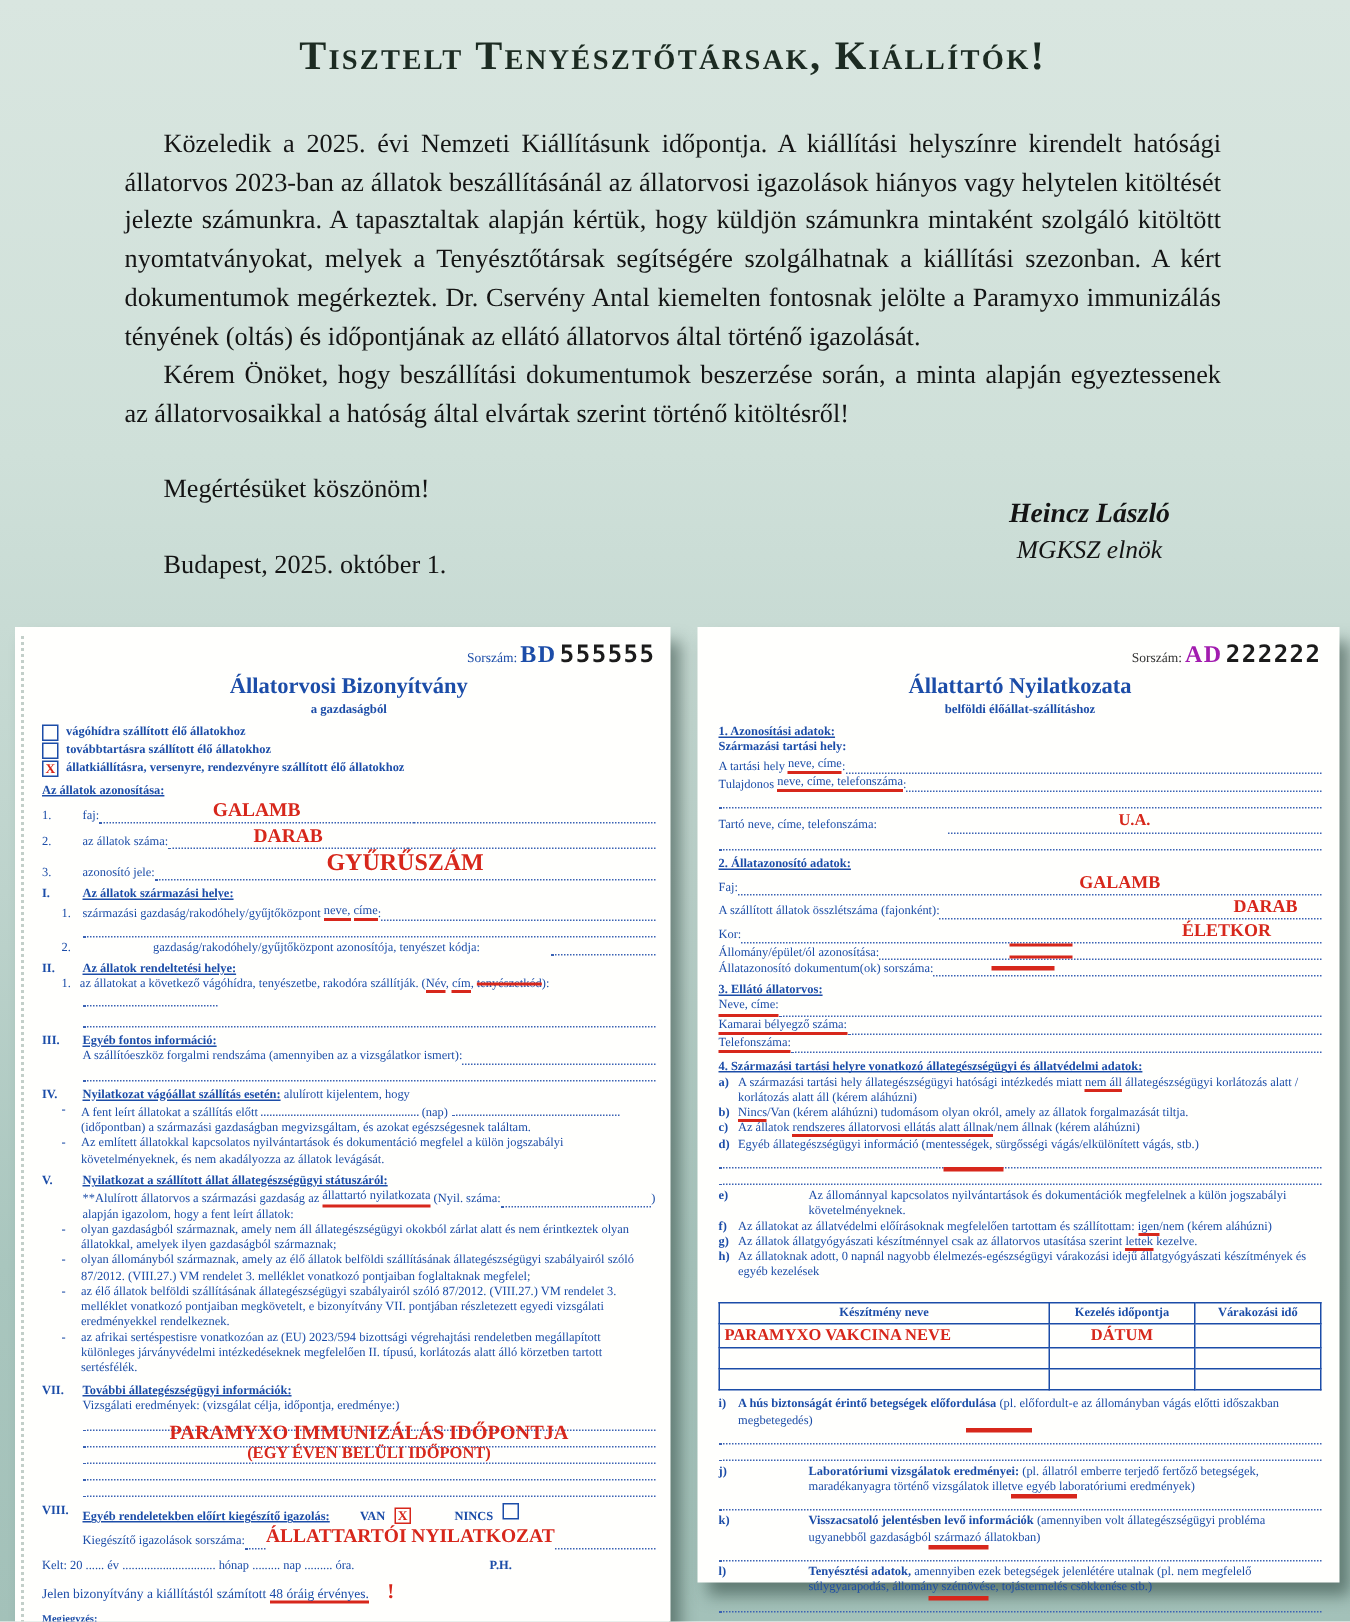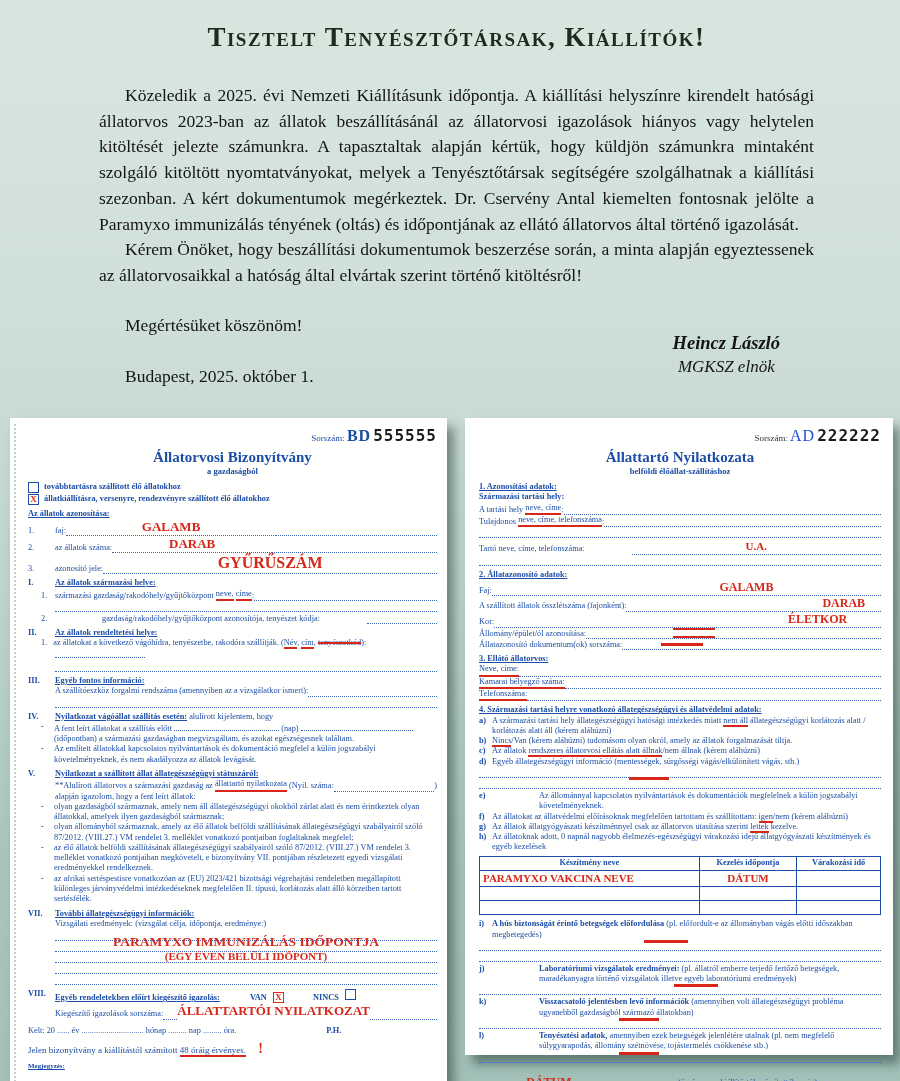--- a/index.html
+++ b/index.html
@@ -1,40 +1,40 @@
 <!DOCTYPE html>
 <html><head>
 <meta charset="utf-8">
 <style>
   html,body{margin:0;padding:0;}
   body{width:900px;height:1081px;position:relative;overflow:hidden;
        background:linear-gradient(180deg,#d9e6e0 0%,#cfe0d9 28%,#bdd3cc 55%,#a9c6be 78%,#a3c1b9 100%);
        font-family:"Liberation Serif",serif;}
   
-  .letter{position:absolute;left:99px;right:86px;top:12px;color:#141414;}
+  .letter{position:absolute;left:83px;right:86px;top:12px;color:#141414;}
   .letter h1{text-align:center;font-size:27px;font-variant:small-caps;letter-spacing:1.5px;
              font-weight:bold;color:#1c2b22;margin:10px 0 30px 0;}
   .letter p{font-size:17.5px;line-height:1.47;text-align:justify;text-indent:26px;margin:0;}
   .letter .thanks{margin-top:24px;text-align:left;}
   .letter .dateline{margin-top:26px;text-align:left;}
   .sigblock{position:absolute;top:333px;right:120px;text-align:center;color:#141414;}
   .sigblock .name{font-weight:bold;font-style:italic;font-size:18.5px;}
   .sigblock .role{font-style:italic;font-size:17px;margin-top:3px;}
   
   .form{position:absolute;background:#fffffd;box-shadow:7px 9px 10px rgba(42,66,59,.55);
         color:#1c4da8;font-size:8.3px;line-height:1.24;}
   .lf{left:10px;top:418px;width:437px;height:838px;padding:8px 10px 4px 18px;box-sizing:border-box;}
   .rf{left:465px;top:418px;width:428px;height:637px;padding:8px 12px 4px 14px;box-sizing:border-box;}
   .perf{position:absolute;left:4px;top:6px;bottom:6px;border-left:2px dotted #c3cfc9;}
   .serialrow{text-align:right;margin-bottom:2px;color:#1c4da8;}
   .serialrow .slab{font-size:9px;}
   .serialrow .spfx{font-size:16px;font-weight:bold;letter-spacing:1px;}
   .serialrow .snum{font-size:16px;font-weight:bold;color:#1b1b1b;font-family:"DejaVu Sans Mono",monospace;letter-spacing:1px;}
   .rf .serialrow .slab{color:#333;}
-  .rf .serialrow .spfx{color:#1d4ed8;font-weight:normal;}
+  .rf .serialrow .spfx{color:#a21caf;font-weight:bold;}
   .ftitle{text-align:center;font-size:15px;font-weight:bold;margin-top:2px;}
   .fsub{text-align:center;font-size:8.5px;font-weight:bold;margin-bottom:5px;}
   .bh{font-weight:bold;text-decoration:underline;}
   .b{font-weight:bold;}
   .red{color:#d7271b;font-weight:bold;}
   .ru{border-bottom:2px solid #d7271b;}
   .rs{text-decoration:line-through;text-decoration-color:#d7271b;text-decoration-thickness:1.5px;text-align:right;}
   .row{display:flex;align-items:flex-end;}
   .fill{flex:1;border-bottom:1px dotted #3a62b4;min-height:9px;text-align:center;}
   .dl{border-bottom:1px dotted #3a62b4;height:10px;}
@@ -46,21 +46,21 @@
   .rn{flex:0 0 27px;font-weight:bold;}
   .sc{flex:1;}
   .ilead{display:inline-block;border-bottom:1px dotted #3a62b4;height:8px;}
   .vii-block{position:relative;margin-top:1px;}
   .vii-red{position:absolute;left:0;right:0;text-align:center;}
   .itm{display:flex;}
   .il{flex:0 0 13px;font-weight:bold;}
   .it{flex:1;}
   .rmark{display:inline-block;border-bottom:3px solid #d7271b;height:2px;}
   .rdd{display:inline-block;width:42px;height:6px;border-top:2.5px solid #d7271b;border-bottom:2.5px solid #d7271b;vertical-align:middle;}
-  table.vt{border-collapse:collapse;width:100%;margin-top:3px;}
+  table.vt{border-collapse:collapse;width:100%;margin-top:14px;}
   table.vt td,table.vt th{border:1.2px solid #1c4da8;font-size:8.3px;padding:1px 3px;height:11px;}
   table.vt th{font-weight:bold;text-align:center;}
   .lf-footer{display:flex;margin-top:5px;}
   .lf-notes{flex:1;font-size:7px;line-height:1.25;padding-right:10px;}
   .lf-sig{flex:0 0 150px;text-align:center;font-size:8.5px;padding-top:8px;}
   .gap2{margin-top:2px;gap:47px;}.gap4{margin-top:4px;}.gap6{margin-top:6px;}
 </style>
 </head>
 <body>
 
@@ -82,20 +82,24 @@
   <div class="serialrow">
     <span class="slab">Sorszám:</span>
     <span class="spfx">BD</span>
     <span class="snum">555555</span>
   </div>
   <div class="ftitle">Állatorvosi Bizonyítvány</div>
   <div class="fsub">a gazdaságból</div>
 
   <div class="cbrow">
     <span class="cbx"><span></span></span>
+    <span>vágóhídra szállított élő állatokhoz</span>
+  </div>
+  <div class="cbrow">
+    <span class="cbx"><span></span></span>
     <span>továbbtartásra szállított élő állatokhoz</span>
   </div>
   <div class="cbrow">
     <span class="cbx"><span>X</span></span>
     <span>állatkiállításra, versenyre, rendezvényre szállított élő állatokhoz</span>
   </div>
 
   <div class="bh gap4">Az állatok azonosítása:</div>
   <div class="row">
     <span style="flex:0 0 27px">1.</span>
@@ -187,21 +191,21 @@
       <div class="itm">
           <span class="il" style="margin-left:-14px">-</span>
           <span class="it">olyan állományból származnak, amely az élő állatok belföldi szállításának állategészségügyi szabályairól szóló 87/2012. (VIII.27.) VM rendelet 3. melléklet vonatkozó pontjaiban foglaltaknak megfelel;</span>
         </div>
       <div class="itm">
           <span class="il" style="margin-left:-14px">-</span>
           <span class="it">az élő állatok belföldi szállításának állategészségügyi szabályairól szóló 87/2012. (VIII.27.) VM rendelet 3. melléklet vonatkozó pontjaiban megkövetelt, e bizonyítvány VII. pontjában részletezett egyedi vizsgálati eredményekkel rendelkeznek.</span>
         </div>
       <div class="itm">
           <span class="il" style="margin-left:-14px">-</span>
-          <span class="it">az afrikai sertéspestisre vonatkozóan az (EU) 2023/421 bizottsági végrehajtási rendeletben megállapított különleges járványvédelmi intézkedéseknek megfelelően II. típusú, korlátozás alatt álló körzetben tartott sertésfélék.</span>
+          <span class="it">az afrikai sertéspestisre vonatkozóan az (EU) 2023/594 bizottsági végrehajtási rendeletben megállapított különleges járványvédelmi intézkedéseknek megfelelően II. típusú, korlátozás alatt álló körzetben tartott sertésfélék.</span>
         </div>
     </div>
   </div>
 
   <div class="sec">
     <div class="rn">VII.</div>
     <div class="sc">
       <div class="bh">További állategészségügyi információk:</div>
       <div>Vizsgálati eredmények: (vizsgálat célja, időpontja, eredménye:)</div>
       <div class="vii-block">
@@ -214,21 +218,21 @@
         <div class="vii-red red" style="top:20px;font-size:11px">(EGY ÉVEN BELÜLI IDŐPONT)</div>
       </div>
     </div>
   </div>
 
   <div class="sec">
     <div class="rn">VIII.</div>
     <div class="sc">
       <div>
         <span class="bh">Egyéb rendeletekben előírt kiegészítő igazolás:</span>
-        <span class="b" style="margin-left:28px">VAN</span>
+        <span class="b" style="margin-left:18px">VAN</span>
         <span class="cbx" style="margin-left:4px;border-color:#d7271b"><span>X</span></span>
         <span class="b" style="margin-left:22px">NINCS</span>
         <span class="cbx" style="margin-left:4px"><span></span></span>
       </div>
       <div class="row">
         <span>Kiegészítő igazolások sorszáma:</span>
         <span class="ilead" style="width:14px"></span>
         <span class="red" style="font-size:13px">ÁLLATTARTÓI NYILATKOZAT</span>
         <span class="fill"></span>
       </div>

